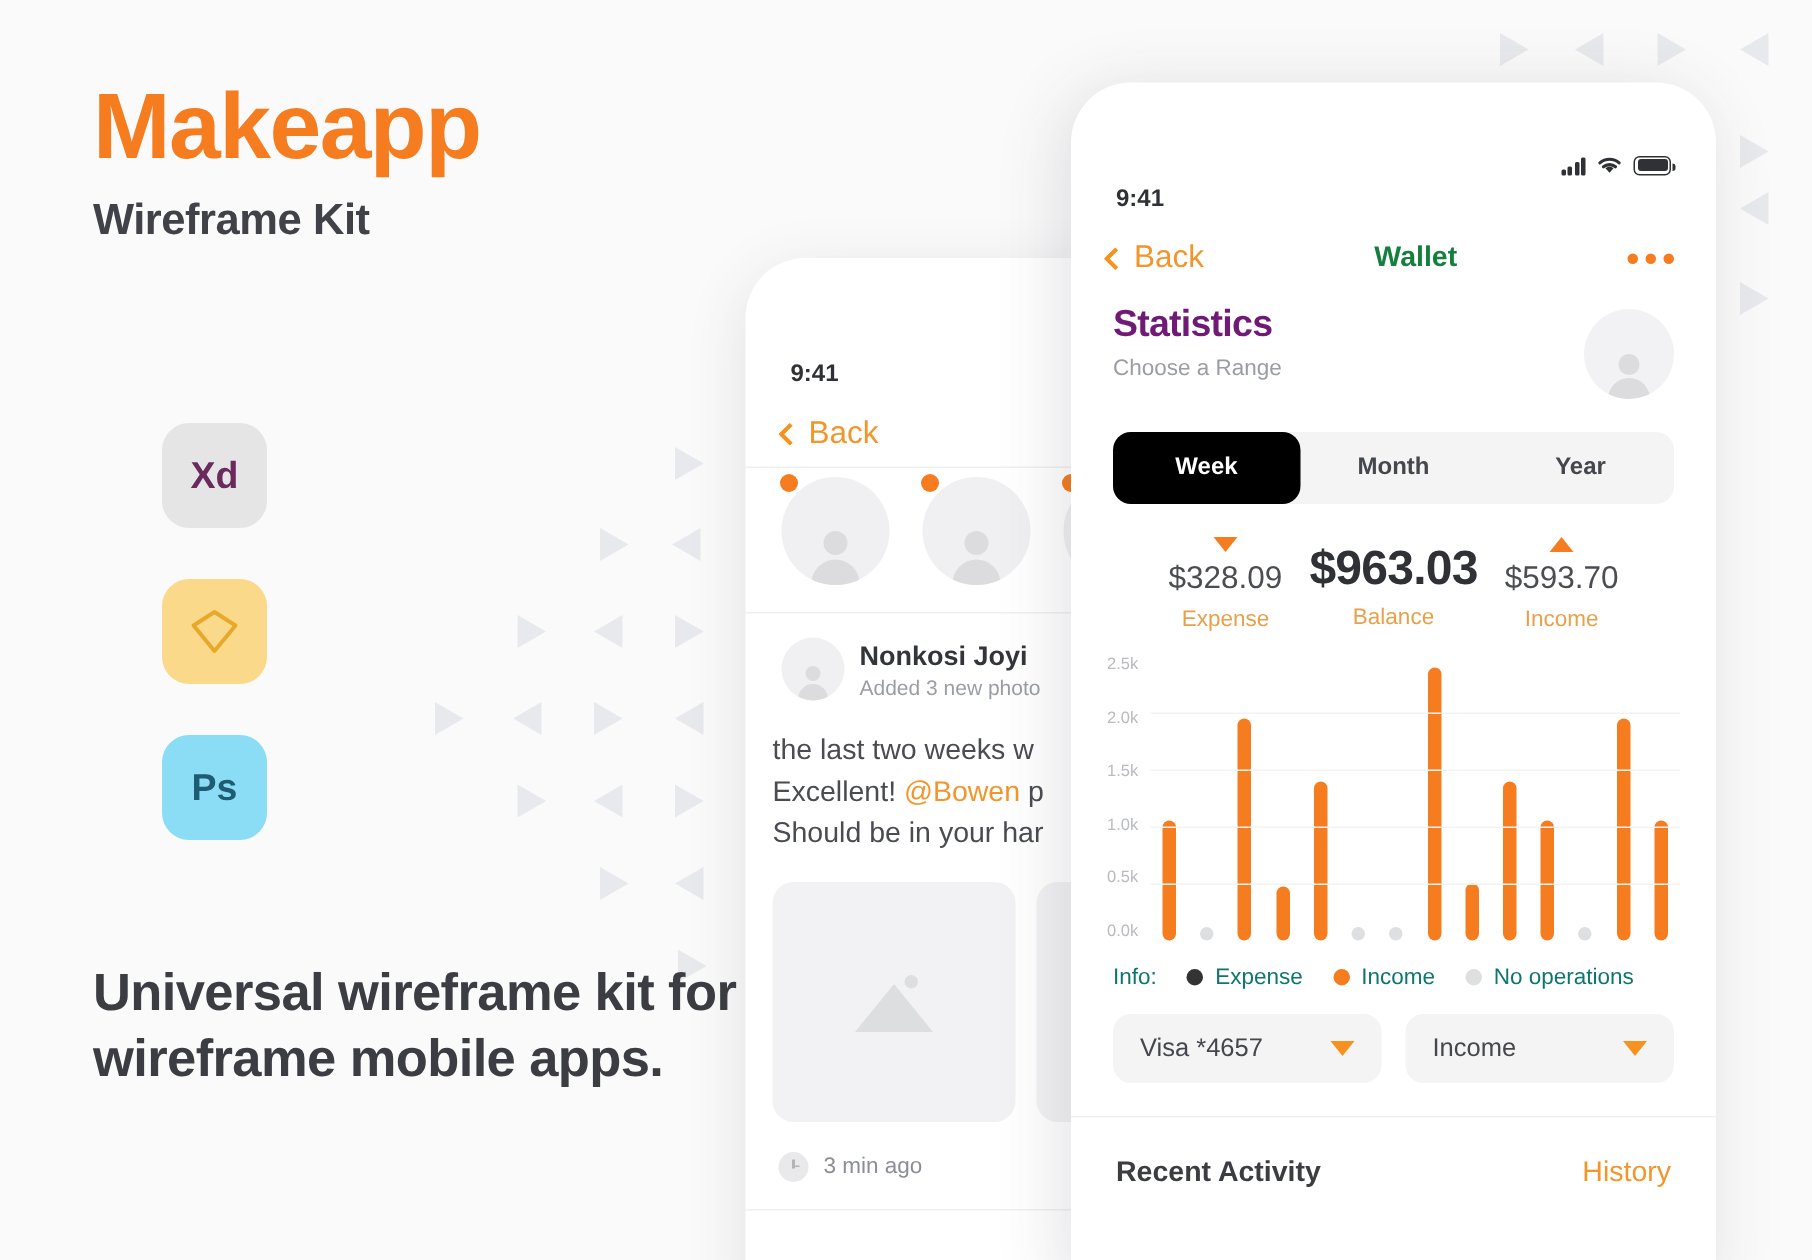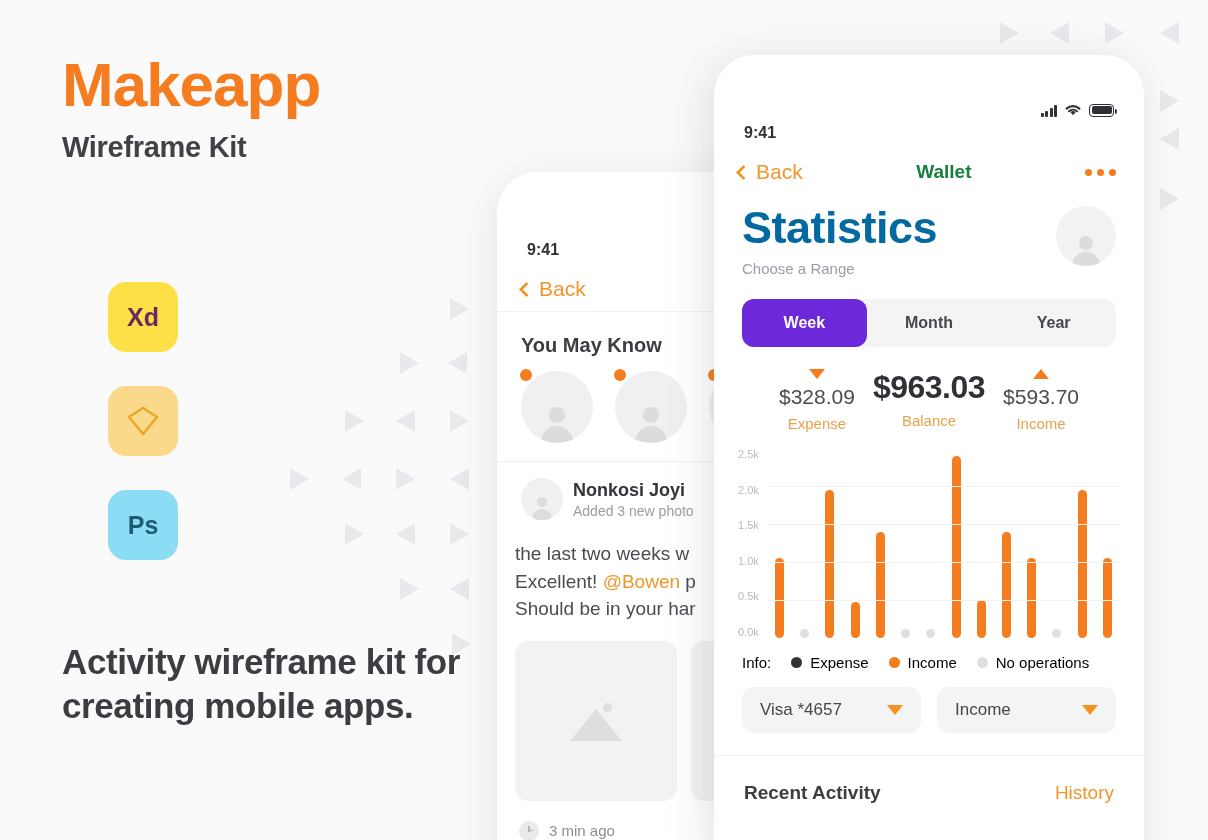--- a/index.html
+++ b/index.html
@@ -32,21 +32,21 @@
     font-size: 29px; font-weight: bold; color: #404247;
     margin-top: 14px; letter-spacing: -0.3px;
   }
 
   .app-icons { position: absolute; left: 108px; top: 282px; z-index: 3; }
   .app-icon {
     width: 70px; height: 70px; border-radius: 18px;
     display: flex; align-items: center; justify-content: center;
     font-size: 25px; font-weight: bold; margin-bottom: 34px;
   }
-  .app-icon.xd { background: #fde047; color: #6B2A5E; }
+  .app-icon.xd { background: #e5e5e5; color: #6B2A5E; }
   .app-icon.sk { background: #FAD98A; }
   .app-icon.ps { background: #8BDCF5; color: #1D5C73; }
 
   .tagline {
     position: absolute; left: 62px; top: 640px; z-index: 3;
     font-size: 35px; font-weight: bold; color: #3b3d42;
     line-height: 1.26; letter-spacing: -0.4px; width: 430px;
   }
 
   
@@ -157,60 +157,60 @@
   .clock::before {
     content:""; position:absolute; left:9px; top:5px; width:1.8px; height:6px; background:#b3b4b8;
   }
   .clock::after {
     content:""; position:absolute; left:9px; top:9px; width:5px; height:1.8px; background:#b3b4b8;
   }
   .time-ago { font-size: 15px; color: #8b8e94; }
 
   
   .stats-head { padding: 8px 28px 0; display: flex; justify-content: space-between; align-items: flex-start; }
-  .stats-title { font-size: 45px; font-weight: bold; color: #0369a1; letter-spacing: -0.5px; }
+  .stats-title { font-size: 25px; font-weight: bold; color: #701a75; letter-spacing: -0.5px; }
   .stats-sub { font-size: 15px; color: #9a9da3; margin-top: 6px; }
   .av-lg { width: 60px; height: 60px; border-radius: 50%; background: #f2f2f4;
            display:flex; align-items:flex-end; justify-content:center; overflow:hidden; margin-top:4px; }
   .av-lg .av-person { width: 32px; height: 34px; }
   .av-lg .av-person::before { left:9px; top:4px; width:14px; height:14px; }
   .av-lg .av-person::after { left:2px; top:20px; width:28px; height:18px; border-radius:14px 14px 0 0;}
 
   .segmented {
     margin: 22px 28px 0; height: 48px; background: #f4f4f5;
     border-radius: 12px; display: flex; align-items: center; padding: 0;
   }
   .seg {
     flex: 1; height: 48px; display: flex; align-items: center; justify-content: center;
     font-size: 16px; font-weight: bold; color: #45474c; cursor: pointer; border-radius: 12px;
   }
-  .seg.active { background: #6d28d9; color: #ffffff; }
-
-  .summary { display: flex; align-items: flex-start; justify-content: space-between; padding: 22px 47px 10px; }
+  .seg.active { background: #000000; color: #ffffff; }
+
+  .summary { display: flex; align-items: center; justify-content: space-between; padding: 22px 47px 10px; }
   .sum-col { text-align: center; flex: 1; }
   .arr { width:0;height:0;margin:0 auto 6px; }
   .arr.down { border-left:8px solid transparent; border-right:8px solid transparent; border-top:10px solid #F57C1F; }
   .arr.up   { border-left:8px solid transparent; border-right:8px solid transparent; border-bottom:10px solid #F57C1F; }
   .sum-val { font-size: 21px; color: #4b4d52; }
   .sum-col.center .sum-val { font-size: 32px; font-weight: bold; color: #2f3136; letter-spacing:-0.5px; }
   .sum-label { font-size: 15px; color: #E8A14B; margin-top: 6px; }
 
   .chart-wrap { padding: 6px 24px 0; display: flex; }
   .y-axis {
     display: flex; flex-direction: column; justify-content: space-between;
     font-size: 11px; color: #b9bbbf; height: 190px; padding-right: 8px; text-align: right;
   }
   .plot { position: relative; flex: 1; height: 190px; }
   .gridline { position: absolute; left: 0; right: 0; height: 1px; background: #f3f3f4; }
   .bars { position: absolute; inset: 0; display: flex; align-items: flex-end; justify-content: space-between; }
   .slot { flex: 1; display: flex; align-items: flex-end; justify-content: center; height: 100%; }
   .bar { width: 9px; background: #F57C1F; border-radius: 5px; }
   .nodot { width: 9px; height: 9px; border-radius: 50%; background: #dedfe1; margin-bottom: 0; }
 
-  .legend { display: flex; align-items: center; gap: 20px; padding: 16px 28px 0; font-size: 15px; color: #000000; }
+  .legend { display: flex; align-items: center; gap: 20px; padding: 16px 28px 0; font-size: 15px; color: #0f766e; }
   .leg { display: flex; align-items: center; gap: 8px; }
   .leg i { width: 11px; height: 11px; border-radius: 50%; display: block; }
 
   .selectors { display: flex; gap: 16px; padding: 16px 28px 22px; }
   .sel {
     flex: 1; height: 46px; background: #f4f4f5; border-radius: 12px;
     display: flex; align-items: center; justify-content: space-between;
     padding: 0 18px; font-size: 17px; color: #45474c; cursor: pointer;
   }
   .caret { width:0;height:0; border-left:8px solid transparent; border-right:8px solid transparent; border-top:10px solid #F79221; }
@@ -265,37 +265,36 @@
   <div class="app-icon sk">
     <svg width="34" height="30" viewBox="0 0 34 30">
       <polygon points="17,2 31,11 17,28 3,11" fill="none" stroke="#E8A92B" stroke-width="2.6" stroke-linejoin="round"></polygon>
     </svg>
   </div>
   <div class="app-icon ps">
     <span>Ps</span>
   </div>
 </div>
 
-<div class="tagline">Activity wireframe kit for creating mobile apps.</div>
+<div class="tagline">Universal wireframe kit for wireframe mobile apps.</div>
 
 <div class="phone mid">
   <div class="statusbar">
     <div class="status-time">9:41</div>
     <div class="status-icons"></div>
   </div>
   <div class="navbar">
     <div class="back">
       <div class="chev"></div>
       <div class="back-label">Back</div>
     </div>
     <div class="mid-nav-title">Fe</div>
   </div>
   <div class="divider"></div>
 
-  <div class="sec-head">You May Know</div>
   <div class="avatar-row">
     <div class="av-wrap">
       <div class="av">
           <div class="av-person"></div>
         </div>
       <div class="badge"></div>
     </div>
     <div class="av-wrap">
       <div class="av">
           <div class="av-person"></div>

